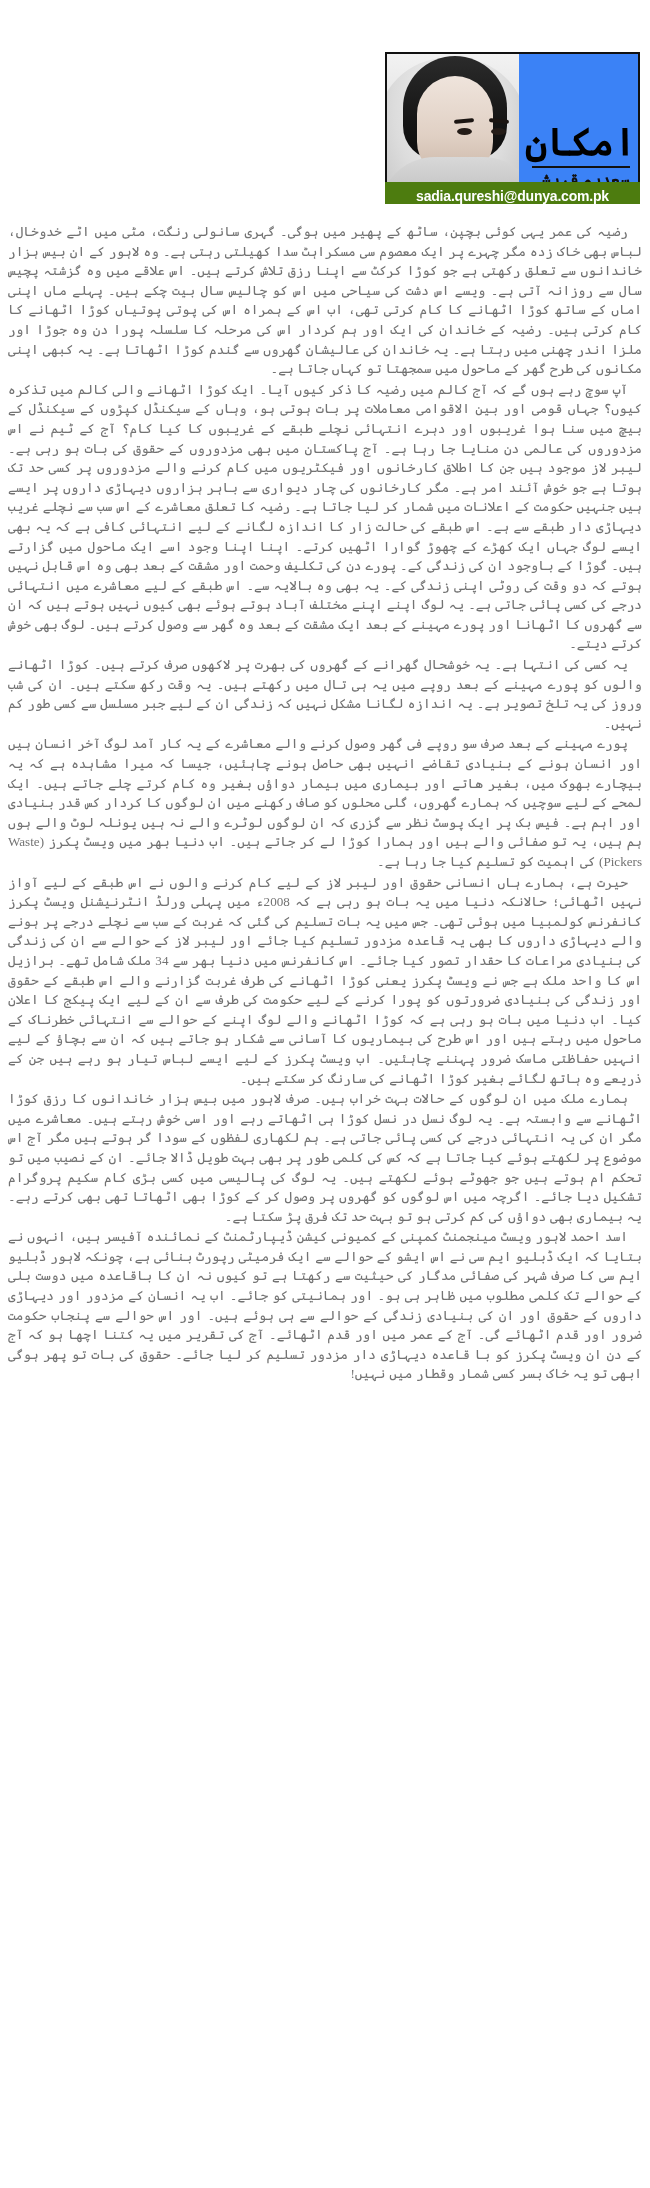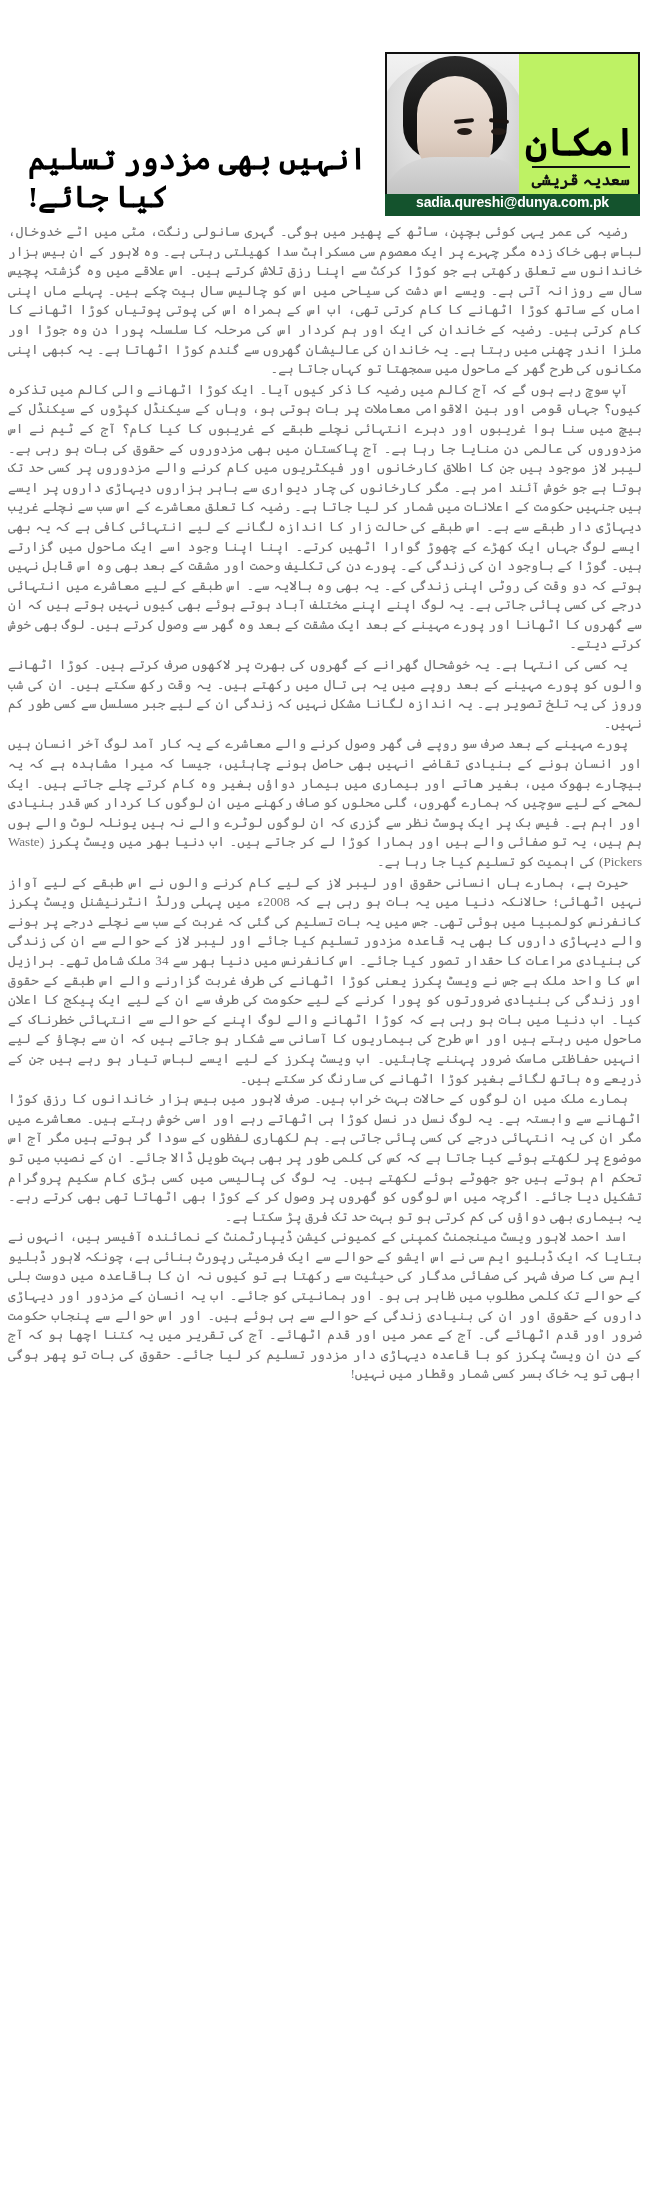--- a/index.html
+++ b/index.html
@@ -24,21 +24,21 @@
     height: 218px;
   }
 
   .author-card {
     position: absolute;
     top: 52px;
     right: 10px;
     width: 255px;
     height: 145px;
     border: 2px solid #111;
-    background: #bef264;
+    background: #3b82f6;
     box-sizing: border-box;
     overflow: hidden;
   }
 
   .author-card-inner {
     position: relative;
     width: 100%;
     height: 100%;
     display: flex;
     flex-direction: row-reverse;
@@ -144,27 +144,26 @@
     line-height: 1.1;
     padding-bottom: 6px;
   }
 
   .email-bar {
     position: absolute;
     top: 182px;
     right: 10px;
     width: 255px;
     height: 22px;
-    background: #14532d;
+    background: #4d7c0f;
     color: #ffffff;
     display: flex;
-    align-items: flex-start;
+    align-items: flex-end;
     justify-content: center;
     box-sizing: border-box;
-    margin-top: 12px;
   }
   .email-bar span {
     font-family: "Liberation Sans", sans-serif;
     font-size: 14px;
     font-weight: 700;
     letter-spacing: -0.2px;
     direction: ltr;
     unicode-bidi: isolate;
   }
 
@@ -231,21 +230,20 @@
         <div class="author-name">سعدیہ قریشی</div>
       </div>
 
     </div>
   </div>
 
   <div class="email-bar">
     <span>sadia.qureshi@dunya.com.pk</span>
   </div>
 
-  <div class="headline">انہیں بھی مزدور تسلیم کیا جائے!</div>
 </div>
 
 <div class="article-body">
   <p>رضیہ کی عمر یہی کوئی بچپن، ساٹھ کے پھیر میں ہوگی۔ گہری سانولی رنگت، مٹی میں اٹے خدوخال، لباس بھی خاک زدہ مگر چہرے پر ایک معصوم سی مسکراہٹ سدا کھیلتی رہتی ہے۔ وہ لاہور کے ان بیس ہزار خاندانوں سے تعلق رکھتی ہے جو کوڑا کرکٹ سے اپنا رزق تلاش کرتے ہیں۔ اس علاقے میں وہ گزشتہ پچیس سال سے روزانہ آتی ہے۔ ویسے اس دشت کی سیاحی میں اس کو چالیس سال بیت چکے ہیں۔ پہلے ماں اپنی اماں کے ساتھ کوڑا اٹھانے کا کام کرتی تھی، اب اس کے ہمراہ اس کی پوتی پوتیاں کوڑا اٹھانے کا کام کرتی ہیں۔ رضیہ کے خاندان کی ایک اور ہم کردار اس کی مرحلہ کا سلسلہ پورا دن وہ جوڑا اور ملزا اندر چھنی میں رہتا ہے۔ یہ خاندان کی عالیشان گھروں سے گندم کوڑا اٹھاتا ہے۔ یہ کبھی اپنی مکانوں کی طرح گھر کے ماحول میں سمجھتا تو کہاں جاتا ہے۔</p>
   <p>آپ سوچ رہے ہوں گے کہ آج کالم میں رضیہ کا ذکر کیوں آیا۔ ایک کوڑا اٹھانے والی کالم میں تذکرہ کیوں؟ جہاں قومی اور بین الاقوامی معاملات پر بات ہوتی ہو، وہاں کے سیکنڈل کپڑوں کے سیکنڈل کے بیچ میں سنا ہوا غریبوں اور دہرے انتہائی نچلے طبقے کے غریبوں کا کیا کام؟ آج کے ٹیم نے اس مزدوروں کی عالمی دن منایا جا رہا ہے۔ آج پاکستان میں بھی مزدوروں کے حقوق کی بات ہو رہی ہے۔ لیبر لاز موجود ہیں جن کا اطلاق کارخانوں اور فیکٹریوں میں کام کرنے والے مزدوروں پر کسی حد تک ہوتا ہے جو خوش آئند امر ہے۔ مگر کارخانوں کی چار دیواری سے باہر ہزاروں دیہاڑی داروں پر ایسے ہیں جنہیں حکومت کے اعلانات میں شمار کر لیا جاتا ہے۔ رضیہ کا تعلق معاشرے کے اس سب سے نچلے غریب دیہاڑی دار طبقے سے ہے۔ اس طبقے کی حالت زار کا اندازہ لگانے کے لیے انتہائی کافی ہے کہ یہ بھی ایسے لوگ جہاں ایک کھڑے کے چھوڑ گوارا اٹھیں کرتے۔ اپنا اپنا وجود اسے ایک ماحول میں گزارتے ہیں۔ گوڑا کے باوجود ان کی زندگی کے۔ پورے دن کی تکلیف وحمت اور مشقت کے بعد بھی وہ اس قابل نہیں ہوتے کہ دو وقت کی روٹی اپنی زندگی کے۔ یہ بھی وہ بالایہ سے۔ اس طبقے کے لیے معاشرے میں انتہائی درجے کی کسی پائی جاتی ہے۔ یہ لوگ اپنے اپنے مختلف آباد ہوتے ہوئے بھی کیوں نہیں ہوتے ہیں کہ ان سے گھروں کا اٹھانا اور پورے مہینے کے بعد ایک مشقت کے بعد وہ گھر سے وصول کرتے ہیں۔ لوگ بھی خوش کرتے دیتے۔</p>
   <p>یہ کسی کی انتہا ہے۔ یہ خوشحال گھرانے کے گھروں کی بھرت پر لاکھوں صرف کرتے ہیں۔ کوڑا اٹھانے والوں کو پورے مہینے کے بعد روپے میں یہ ہی تال میں رکھتے ہیں۔ یہ وقت رکھ سکتے ہیں۔ ان کی شب وروز کی یہ تلخ تصویر ہے۔ یہ اندازہ لگانا مشکل نہیں کہ زندگی ان کے لیے جبر مسلسل سے کسی طور کم نہیں۔</p>
   <p>پورے مہینے کے بعد صرف سو روپے فی گھر وصول کرنے والے معاشرے کے یہ کار آمد لوگ آخر انسان ہیں اور انسان ہونے کے بنیادی تقاضے انہیں بھی حاصل ہونے چاہئیں، جیسا کہ میرا مشاہدہ ہے کہ یہ بیچارے بھوک میں، بغیر ھاتے اور بیماری میں بیمار دواؤں بغیر وہ کام کرتے چلے جاتے ہیں۔ ایک لمحے کے لیے سوچیں کہ ہمارے گھروں، گلی محلوں کو صاف رکھنے میں ان لوگوں کا کردار کس قدر بنیادی اور اہم ہے۔ فیس بک پر ایک پوسٹ نظر سے گزری کہ ان لوگوں لوٹرے والے نہ ہیں یونلہ لوٹ والے ہوں ہم ہیں، یہ تو صفائی والے ہیں اور ہمارا کوڑا لے کر جاتے ہیں۔ اب دنیا بھر میں ویسٹ پکرز (Waste Pickers) کی اہمیت کو تسلیم کیا جا رہا ہے۔</p>
   <p>حیرت ہے، ہمارے ہاں انسانی حقوق اور لیبر لاز کے لیے کام کرنے والوں نے اس طبقے کے لیے آواز نہیں اٹھائی؛ حالانکہ دنیا میں یہ بات ہو رہی ہے کہ 2008ء میں پہلی ورلڈ انٹرنیشنل ویسٹ پکرز کانفرنس کولمبیا میں ہوئی تھی۔ جس میں یہ بات تسلیم کی گئی کہ غربت کے سب سے نچلے درجے پر ہونے والے دیہاڑی داروں کا بھی یہ قاعدہ مزدور تسلیم کیا جائے اور لیبر لاز کے حوالے سے ان کی زندگی کی بنیادی مراعات کا حقدار تصور کیا جائے۔ اس کانفرنس میں دنیا بھر سے 34 ملک شامل تھے۔ برازیل اس کا واحد ملک ہے جس نے ویسٹ پکرز یعنی کوڑا اٹھانے کی طرف غربت گزارنے والے اس طبقے کے حقوق اور زندگی کی بنیادی ضرورتوں کو پورا کرنے کے لیے حکومت کی طرف سے ان کے لیے ایک پیکج کا اعلان کیا۔ اب دنیا میں بات ہو رہی ہے کہ کوڑا اٹھانے والے لوگ اپنے کے حوالے سے انتہائی خطرناک کے ماحول میں رہتے ہیں اور اس طرح کی بیماریوں کا آسانی سے شکار ہو جاتے ہیں کہ ان سے بچاؤ کے لیے انہیں حفاظتی ماسک ضرور پہننے چاہئیں۔ اب ویسٹ پکرز کے لیے ایسے لباس تیار ہو رہے ہیں جن کے ذریعے وہ ہاتھ لگائے بغیر کوڑا اٹھانے کی سارنگ کر سکتے ہیں۔</p>
   <p>ہمارے ملک میں ان لوگوں کے حالات بہت خراب ہیں۔ صرف لاہور میں بیس ہزار خاندانوں کا رزق کوڑا اٹھانے سے وابستہ ہے۔ یہ لوگ نسل در نسل کوڑا ہی اٹھاتے رہے اور اسی خوش رہتے ہیں۔ معاشرے میں مگر ان کی یہ انتہائی درجے کی کسی پائی جاتی ہے۔ ہم لکھاری لفظوں کے سودا گر ہوتے ہیں مگر آج اس موضوع پر لکھتے ہوئے کیا جاتا ہے کہ کس کی کلمی طور پر بھی بہت طویل ڈالا جائے۔ ان کے نصیب میں تو تحکم ام ہوتے ہیں جو جھوٹے ہوئے لکھتے ہیں۔ یہ لوگ کی پالیسی میں کسی بڑی کام سکیم پروگرام تشکیل دیا جائے۔ اگرچہ میں اس لوگوں کو گھروں پر وصول کر کے کوڑا بھی اٹھاتا تھی بھی کرتے رہے۔ یہ بیماری بھی دواؤں کی کم کرتی ہو تو بہت حد تک فرق پڑ سکتا ہے۔</p>
   <p>اسد احمد لاہور ویسٹ مینجمنٹ کمپنی کے کمیونی کیشن ڈیپارٹمنٹ کے نمائندہ آفیسر ہیں، انہوں نے بتایا کہ ایک ڈبلیو ایم سی نے اس ایشو کے حوالے سے ایک فرمیٹی رپورٹ بنائی ہے، چونکہ لاہور ڈبلیو ایم سی کا صرف شہر کی صفائی مدگار کی حیثیت سے رکھتا ہے تو کیوں نہ ان کا باقاعدہ میں دوست بلی کے حوالے تک کلمی مطلوب میں ظاہر ہی ہو۔ اور ہمانیتی کو جائے۔ اب یہ انسان کے مزدور اور دیہاڑی داروں کے حقوق اور ان کی بنیادی زندگی کے حوالے سے ہی ہوئے ہیں۔ اور اس حوالے سے پنجاب حکومت ضرور اور قدم اٹھائے گی۔ آج کے عمر میں اور قدم اٹھائے۔ آج کی تقریر میں یہ کتنا اچھا ہو کہ آج کے دن ان ویسٹ پکرز کو با قاعدہ دیہاڑی دار مزدور تسلیم کر لیا جائے۔ حقوق کی بات تو پھر ہوگی ابھی تو یہ خاک بسر کسی شمار وقطار میں نہیں!</p>

